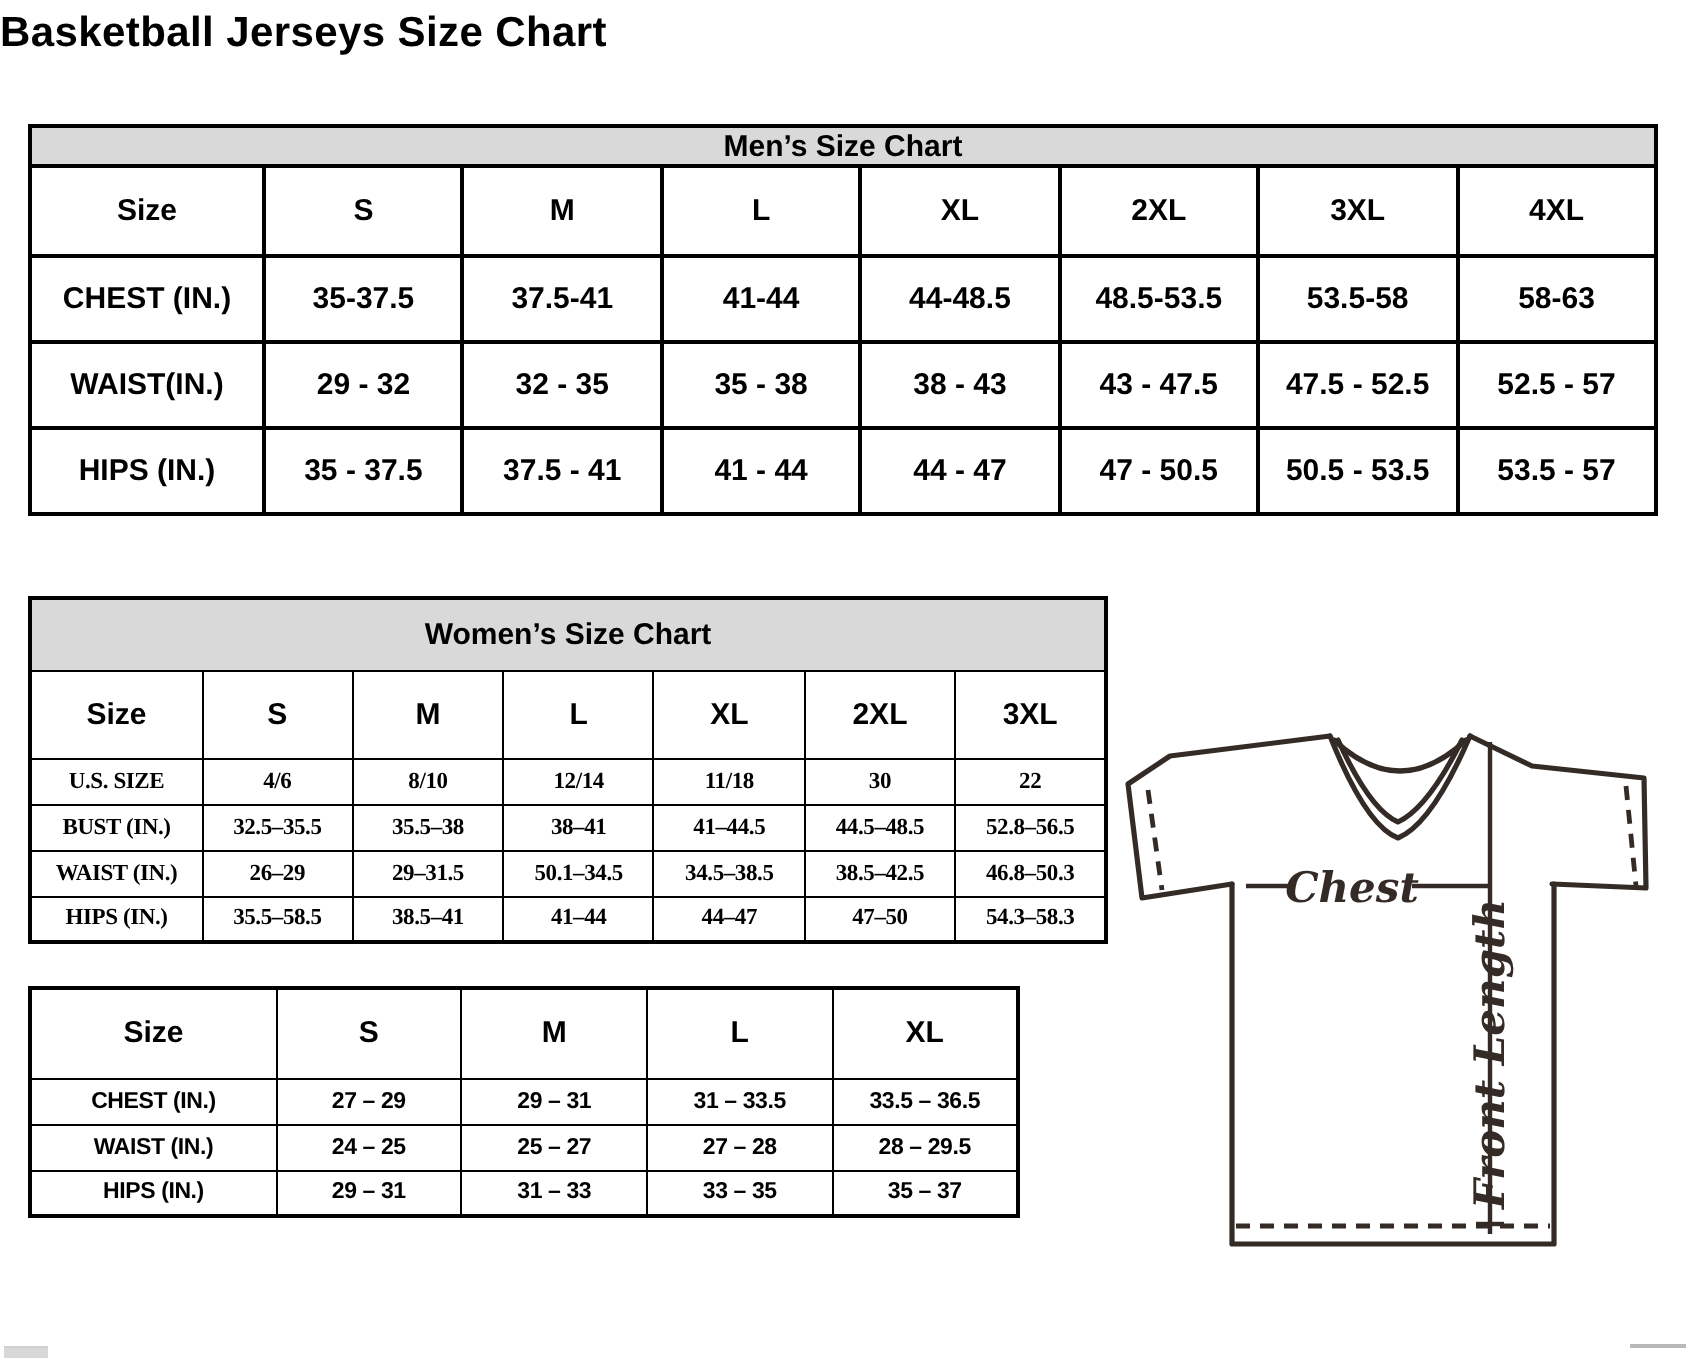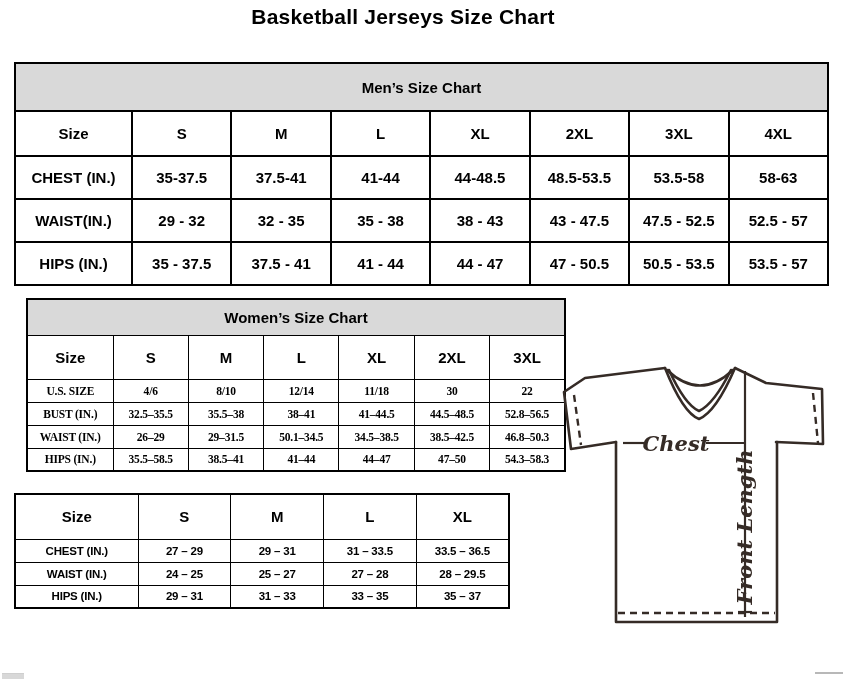--- a/index.html
+++ b/index.html
@@ -6,42 +6,41 @@
   html,body { background:#ffffff; }
   body {
     position:relative;
     width:843px; height:679px;
     overflow:hidden;
     font-family:"Liberation Sans", sans-serif;
     color:#000;
   }
   .page-title {
     position:absolute; top:5px; left:0; width:806px;
-    text-align:center;
     font-size:21px; font-weight:bold; letter-spacing:.2px;
   }
   .chart { position:absolute; }
   table {
     border-collapse:collapse; table-layout:fixed; width:100%;
     border:2px solid #000;
   }
   td {
     border:1px solid #000;
     text-align:center; vertical-align:middle;
     font-weight:bold; overflow:hidden; white-space:nowrap;
   }
   td.ttl { background:#d9d9d9; font-size:15px; }
   
   #men { left:14px; top:62px; width:815px; }
   #men td { border-width:2px; font-size:15px; }
-  #men .title-row td { height:48px; }
+  #men .title-row td { height:20px; }
   #men .head-row td { height:45px; }
   #men .data-row td { height:43px; }
   
-  #women { left:14px; top:298px; width:540px;margin-left:12px; }
+  #women { left:14px; top:298px; width:540px; }
   #women .title-row td { height:36px; }
   #women .head-row td { height:44px; font-size:15px; }
   #women .data-row td { height:23px; font-size:11.5px; letter-spacing:-.2px;font-family:Liberation Serif, serif; }
   
   #youth { left:14px; top:493px; width:496px; }
   #youth .title-row td { height:35px; }
   #youth .head-row td { height:45px; font-size:15px; }
   #youth .data-row td { height:23px; font-size:11.5px; letter-spacing:-.2px; }
   
   .jersey-wrap { position:absolute; left:555px; top:355px; width:288px; height:290px; }

